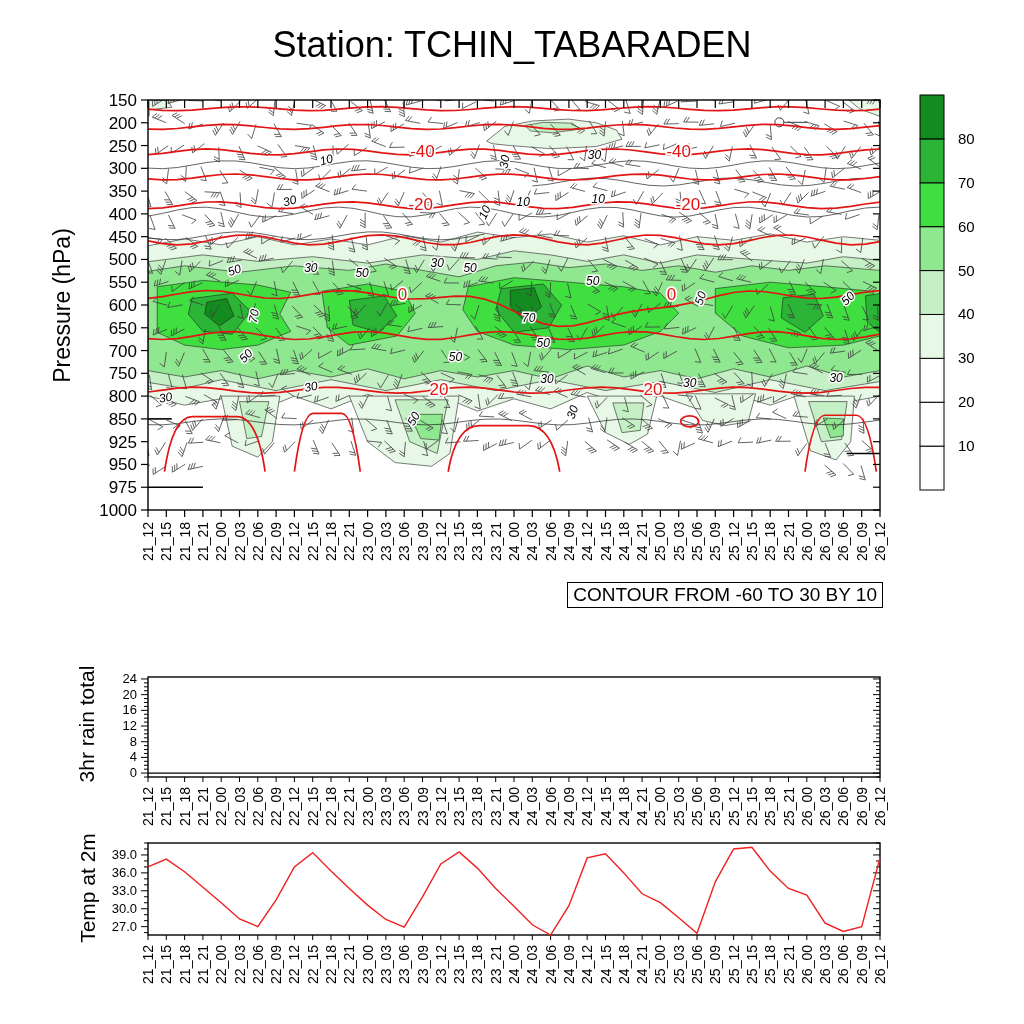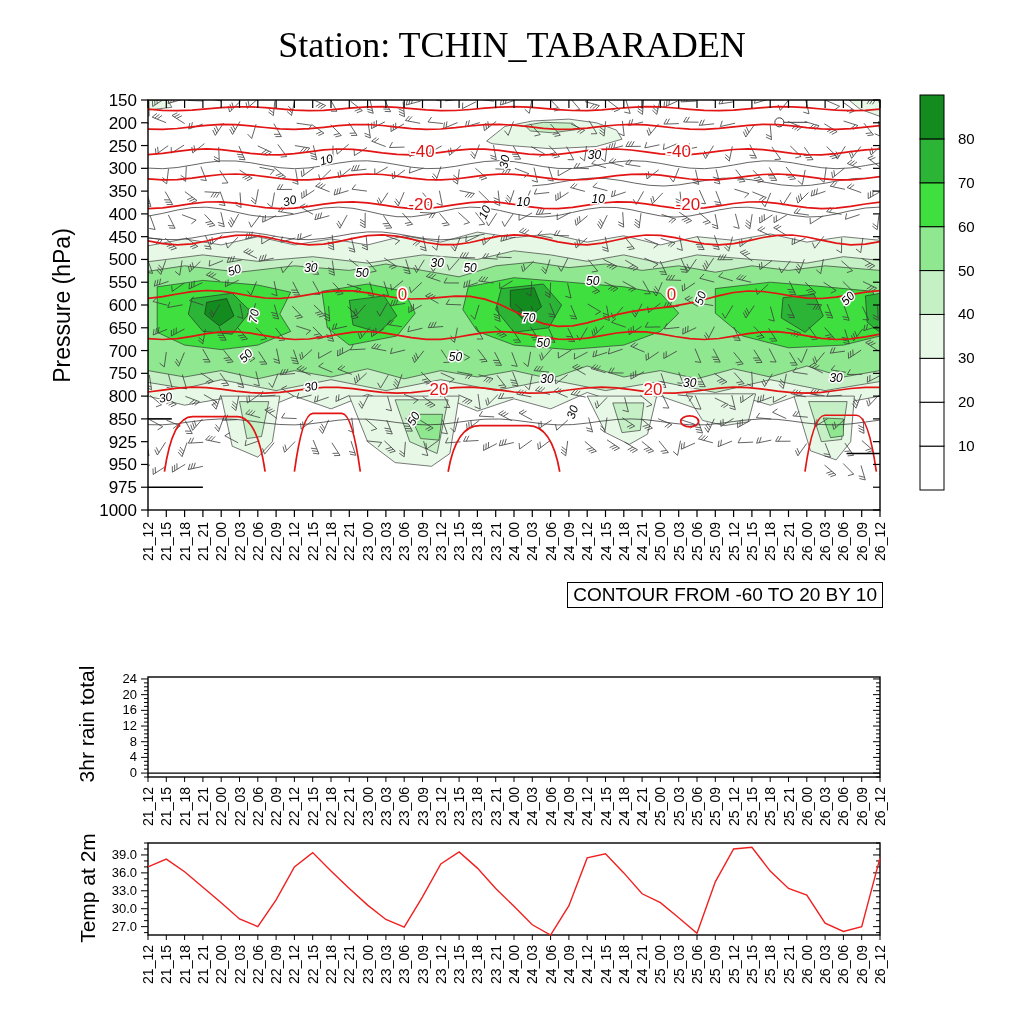--- a/index.html
+++ b/index.html
@@ -1,37 +1,37 @@
 <!DOCTYPE html>
 <html><head>
 <meta charset="utf-8">
 <style>
   html,body{margin:0;padding:0;background:#fff;}
   #page{position:relative;width:1024px;height:1024px;background:#fff;overflow:hidden;
         font-family:"Liberation Sans", sans-serif;}
   #title{position:absolute;left:0;top:24px;width:1024px;text-align:center;
-         font-size:36px;color:#000;letter-spacing:0px;font-family:Liberation Serif, serif;}
+         font-size:36px;color:#000;letter-spacing:0px;}
   .rotlab{position:absolute;transform:rotate(-90deg);transform-origin:center center;
           white-space:nowrap;color:#000;}
   #plab{left:-38px;top:292px;width:200px;text-align:center;font-size:23px;}
   #rlab{left:22px;top:712px;width:130px;text-align:center;font-size:21px;}
   #tlab{left:33px;top:876px;width:110px;text-align:center;font-size:21px;}
   #cnote{position:absolute;top:582px;right:141px;border:1.4px solid #000;background:#fff;
          font-size:19px;padding:1px 5px;color:#000;}
   svg text{font-family:"Liberation Sans", sans-serif;}
 </style>
 </head>
 <body>
 <div id="page">
 
 <div id="title">Station: TCHIN_TABARADEN</div>
 <div id="plab" class="rotlab">Pressure (hPa)</div>
 <div id="rlab" class="rotlab">3hr rain total</div>
 <div id="tlab" class="rotlab">Temp at 2m</div>
-<div id="cnote">CONTOUR FROM -60 TO 20 BY 10</div>
+<div id="cnote">CONTOUR FROM -60 TO 30 BY 10</div>
 
 <svg id="plot" width="1024" height="1024" viewBox="0 0 1024 1024" style="position:absolute;left:0;top:0;">
       <defs>
         <clipPath id="mc">
           <rect x="148" y="100" width="732" height="410"></rect>
         </clipPath>
       </defs>
       <g clip-path="url(#mc)">
         <g>
           <path d="M148.0,245.8 L184.6,238.9 L221.2,244.9 L257.8,236.7 L294.4,244.9 L331.0,238.9 L367.6,244.9 L404.2,235.8 L440.8,242.1 L477.4,232.1 L514.0,237.6 L550.6,233.9 L587.2,242.1 L623.8,235.8 L660.4,244.9 L697.0,236.7 L733.6,240.3 L770.2,233.9 L806.8,242.1 L843.4,236.7 L880.0,240.3 L880.0,396.1 L843.4,402.9 L806.8,392.5 L770.2,405.2 L733.6,394.3 L697.0,408.9 L660.4,396.1 L623.8,404.3 L587.2,392.5 L550.6,408.9 L514.0,398.8 L477.4,411.1 L440.8,396.1 L404.2,407.0 L367.6,394.3 L331.0,408.9 L294.4,396.1 L257.8,411.1 L221.2,398.8 L184.6,405.2 L148.0,396.1 Z" fill="#e7f8e7" stroke="#222" stroke-width="0.6"></path>

